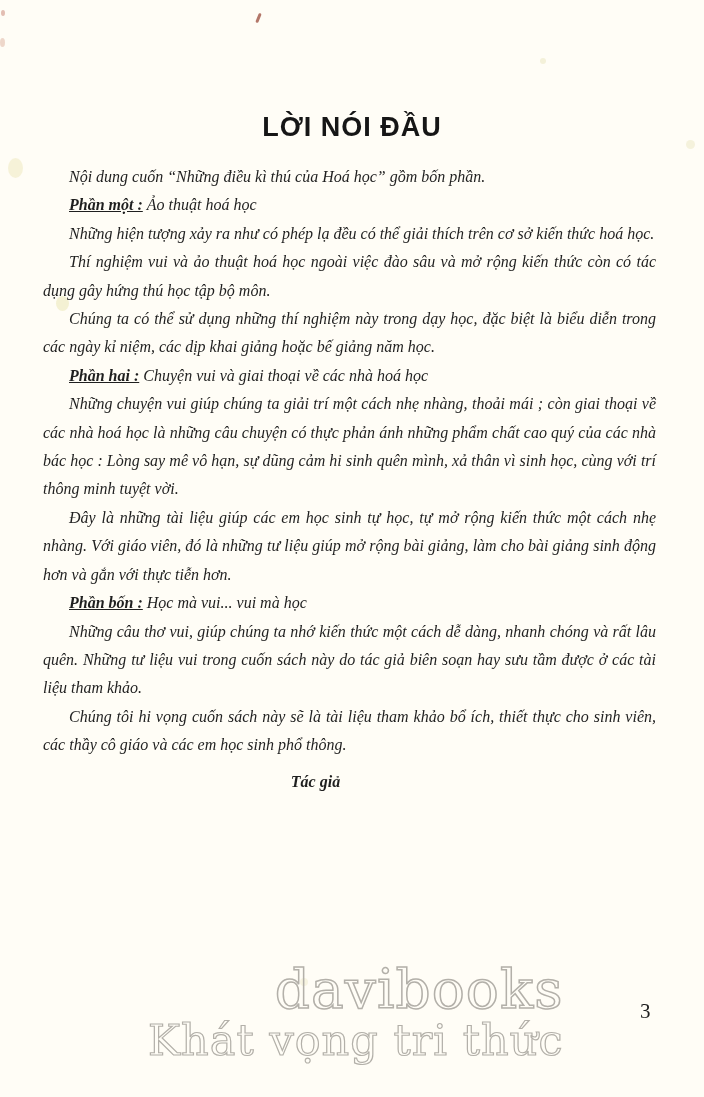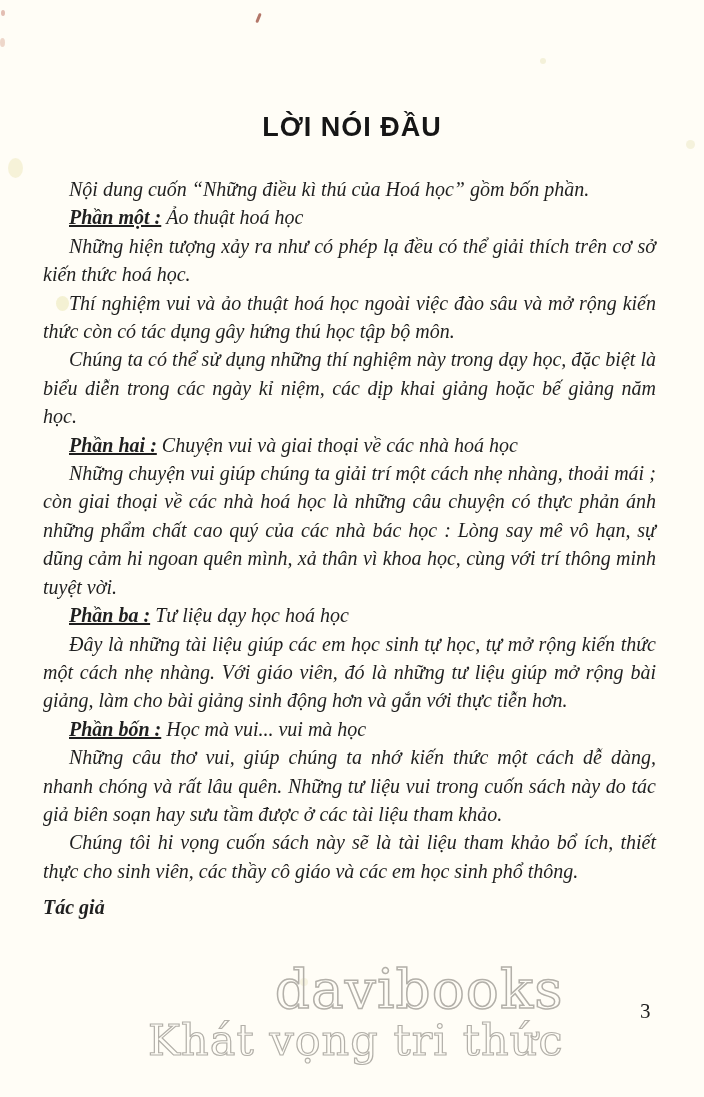--- a/index.html
+++ b/index.html
@@ -30,34 +30,33 @@
   }
 
   
   .body-text {
     position: absolute;
     top: 163px;
     left: 43px;
     width: 613px;
     z-index: 2;
     font-style: italic;
-    font-size: 20px;
+    font-size: 16px;
     line-height: 28.4px;
     text-align: justify;
-    margin-top: 12px;
   }
   .body-text p {
     margin: 0;
     text-indent: 26px;
   }
   .body-text .lead { font-weight: 700; text-decoration: underline; }
 
   .signature {
     text-indent: 0 !important;
-    text-align: left;
+    text-align: center;
     padding-right: 68px;
     font-weight: 700;
     margin-top: 8px !important;
   }
 
   
   .watermark {
     position: absolute;
     left: 148px;
     top: 962px;
@@ -111,22 +110,21 @@
 
   <h1 class="title">LỜI NÓI ĐẦU</h1>
 
   <div class="body-text">
     <p><span class="lead"></span><span>Nội dung cuốn “Những điều kì thú của Hoá học” gồm bốn phần.</span></p>
     <p><span class="lead">Phần một :</span><span> Ảo thuật hoá học</span></p>
     <p><span class="lead"></span><span>Những hiện tượng xảy ra như có phép lạ đều có thể giải thích trên cơ sở kiến thức hoá học.</span></p>
     <p><span class="lead"></span><span>Thí nghiệm vui và ảo thuật hoá học ngoài việc đào sâu và mở rộng kiến thức còn có tác dụng gây hứng thú học tập bộ môn.</span></p>
     <p><span class="lead"></span><span>Chúng ta có thể sử dụng những thí nghiệm này trong dạy học, đặc biệt là biểu diễn trong các ngày kỉ niệm, các dịp khai giảng hoặc bế giảng năm học.</span></p>
     <p><span class="lead">Phần hai :</span><span> Chuyện vui và giai thoại về các nhà hoá học</span></p>
-    <p><span class="lead"></span><span>Những chuyện vui giúp chúng ta giải trí một cách nhẹ nhàng, thoải mái ; còn giai thoại về các nhà hoá học là những câu chuyện có thực phản ánh những phẩm chất cao quý của các nhà bác học : Lòng say mê vô hạn, sự dũng cảm hi ngoan quên mình, xả thân vì khoa học, cùng với trí thông minh tuyệt vời.</span></p>
-    <p><span class="lead">Phần ba :</span><span> Tư liệu dạy học hoá học</span></p>
+    <p><span class="lead"></span><span>Những chuyện vui giúp chúng ta giải trí một cách nhẹ nhàng, thoải mái ; còn giai thoại về các nhà hoá học là những câu chuyện có thực phản ánh những phẩm chất cao quý của các nhà bác học : Lòng say mê vô hạn, sự dũng cảm hi sinh quên mình, xả thân vì sinh học, cùng với trí thông minh tuyệt vời.</span></p>
     <p><span class="lead"></span><span>Đây là những tài liệu giúp các em học sinh tự học, tự mở rộng kiến thức một cách nhẹ nhàng. Với giáo viên, đó là những tư liệu giúp mở rộng bài giảng, làm cho bài giảng sinh động hơn và gắn với thực tiễn hơn.</span></p>
     <p><span class="lead">Phần bốn :</span><span> Học mà vui... vui mà học</span></p>
     <p><span class="lead"></span><span>Những câu thơ vui, giúp chúng ta nhớ kiến thức một cách dễ dàng, nhanh chóng và rất lâu quên. Những tư liệu vui trong cuốn sách này do tác giả biên soạn hay sưu tầm được ở các tài liệu tham khảo.</span></p>
     <p><span class="lead"></span><span>Chúng tôi hi vọng cuốn sách này sẽ là tài liệu tham khảo bổ ích, thiết thực cho sinh viên, các thầy cô giáo và các em học sinh phổ thông.</span></p>
     <p class="signature">Tác giả</p>
   </div>
 
   <div class="watermark">
     <div class="wm-brand">davibooks</div>
     <div class="wm-tagline">Khát vọng tri thức</div>

